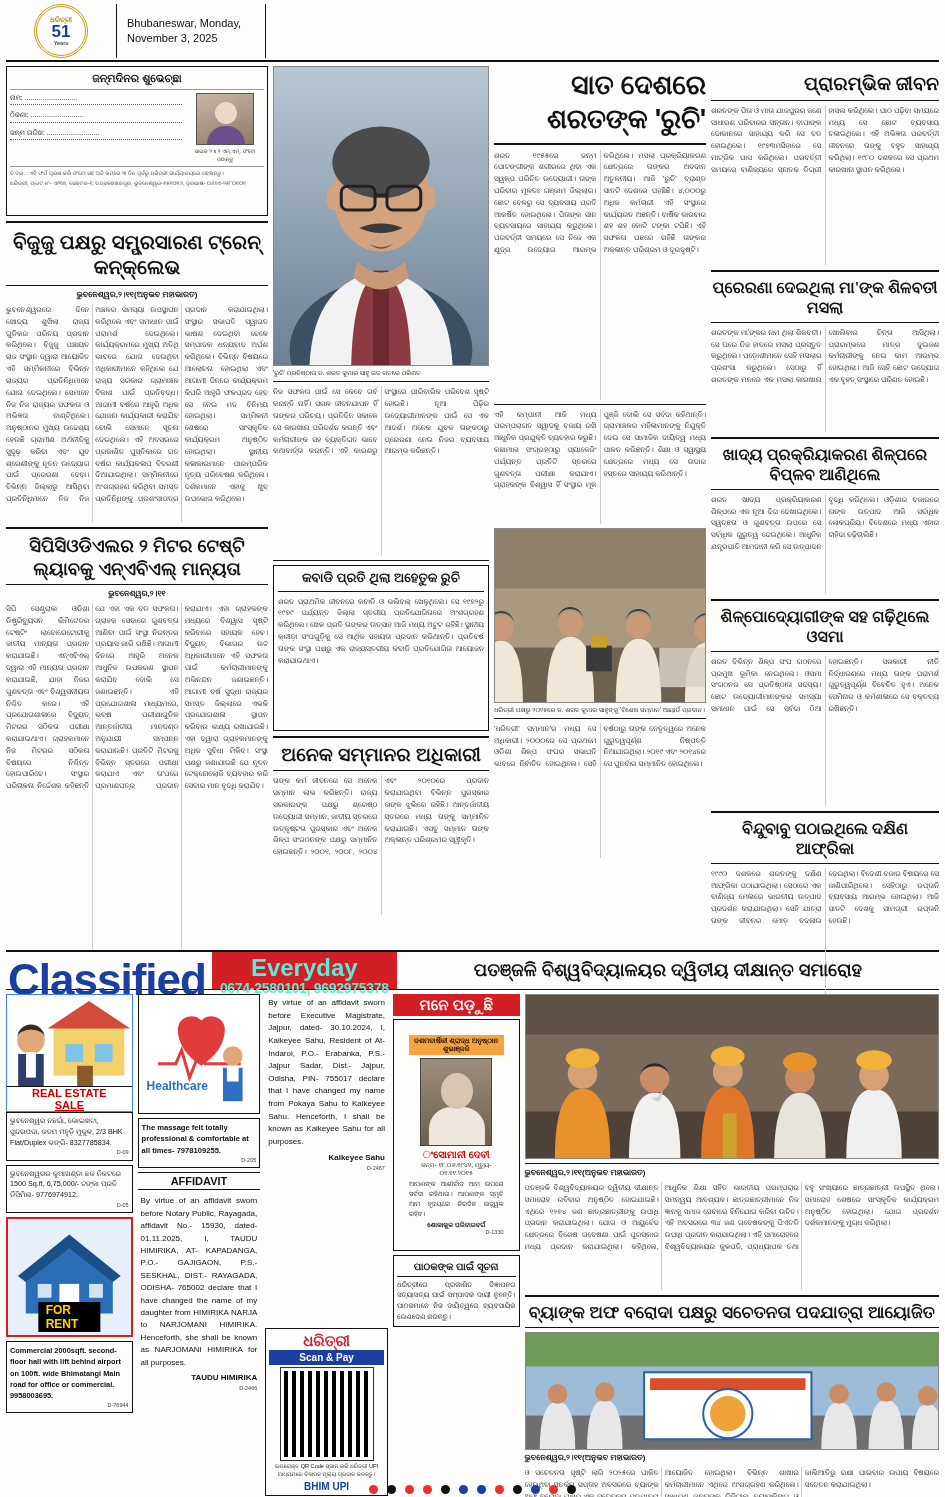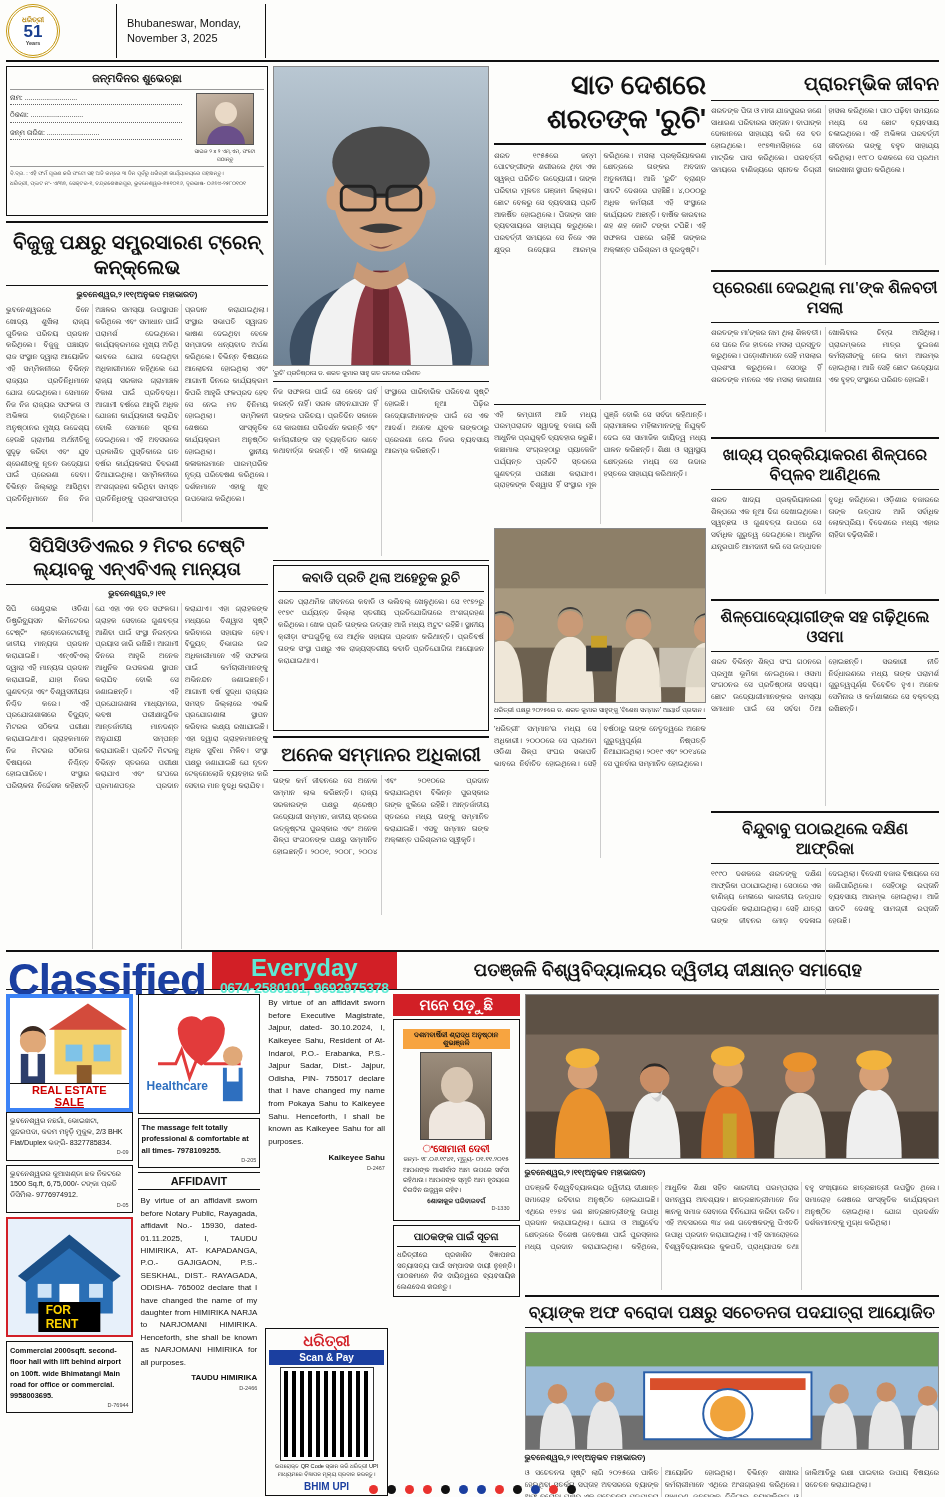--- a/index.html
+++ b/index.html
@@ -10,21 +10,21 @@
     background: #fdfdfb;
     font-family: "Liberation Sans", sans-serif;
     color: #111;
     position: relative;
     overflow: hidden;
   }
   .page { width:945px; height:1497px; position:relative; padding:4px 6px; }
 
   
   .masthead { display:flex; align-items:stretch; border-bottom:2px solid #111; padding-bottom:2px; height:58px; }
-  .logo-box { width:110px; display:flex; align-items:center; }
+  .logo-box { width:110px; display:flex; align-items:center; justify-content:center; }
   .logo-circle {
     width:54px; height:54px; border-radius:50%;
     border:3px double #c79a12; background:#fff;
     display:flex; flex-direction:column; align-items:center; justify-content:center;
     font-size:7px; line-height:1.05; color:#b8860b; font-weight:bold;
   }
   .logo-circle .big { font-size:17px; color:#1a3f8f; font-weight:bold; }
   .logo-circle .yrs { font-size:5.5px; color:#444; }
   .dateline { border-left:1px solid #111; border-right:1px solid #111; padding:8px 10px; font-size:11px; line-height:1.35; width:150px; display:flex; align-items:center; }
   .masthead-spacer { flex:1; }
@@ -85,39 +85,39 @@
   .lc { }
   .lc1 { width:128px; }
   .lc2 { width:124px; }
   .lc3 { width:124px; }
   .lc4 { width:128px; }
   .lc5 { width:419px; }
 
   .ad-box { border:1px solid #111; padding:3px; font-size:7px; line-height:1.5; margin-bottom:4px; }
   .ad-title { text-align:center; font-weight:bold; font-size:11px; margin:2px 0; }
   .ad-ref { font-size:5.5px; text-align:right; color:#444; }
-  .realestate { border:4px solid #3b82f6; height:118px; position:relative; overflow:hidden; background:#fff; }
+  .realestate { border:1px solid #3b82f6; height:118px; position:relative; overflow:hidden; background:#fff; }
   .re-label { position:absolute; bottom:0; left:0; right:0; background:#fff; text-align:center; font-size:11px; font-weight:bold; color:#c00; border-top:1px solid #111; }
   .re-label .sale { display:block; color:#c00; text-decoration:underline; }
   .forrent { border:2px solid #d21f26; height:120px; position:relative; background:#eaf2fb; margin-top:4px; }
   .fr-label { position:absolute; bottom:3px; left:50%; transform:translateX(-50%); background:#000; color:#ffd400; font-weight:bold; font-size:12px; padding:1px 7px; }
   .health-box { border:1px solid #111; height:120px; position:relative; background:#fff; }
 
   .qr { width:92px; height:92px; background:
       repeating-linear-gradient(90deg,#000 0 4px,#fff 4px 8px),
       repeating-linear-gradient(0deg,#000 0 4px,transparent 4px 8px);
     margin:3px auto; border:3px solid #fff; outline:1px solid #333; }
   .dhariti-logo { text-align:center; font-size:15px; font-weight:bold; color:#d21f26; }
 
   .photo-group { height:180px; background:linear-gradient(#b9a98f,#8d7f68); position:relative; overflow:hidden; }
   .photo-rally { height:150px; background:linear-gradient(#9ab8d8,#5d7f9e); position:relative; overflow:hidden; }
 
   .bottom-dots { position:absolute; left:0; right:0; bottom:2px; height:11px; display:flex; align-items:center; justify-content:center; gap:9px; }
   .bottom-dots i { width:9px; height:9px; border-radius:50%; display:block; }
-  .memorial { border:1px solid #111; padding:9px; text-align:center; }
+  .memorial { border:1px solid #111; padding:15px; text-align:center; }
   .mem-photo { width:72px; height:88px; margin:3px auto; background:linear-gradient(#9c8d7c,#6d6052); border:1px solid #444; position:relative; overflow:hidden; }
   .mem-photo:after { content:""; position:absolute; left:20px; top:14px; width:32px; height:36px; border-radius:50%; background:#d8c6b2; }
   .mem-photo:before { content:""; position:absolute; left:8px; top:48px; width:56px; height:40px; border-radius:22px 22px 0 0; background:#efe7df; }
   .mem-name { font-size:10px; font-weight:bold; color:#c00; margin-top:2px; }
   .orange-band { background:#f7a440; color:#111; font-weight:bold; font-size:10px; text-align:center; padding:2px; }
   .red-band { background:#d21f26; color:#fff; font-weight:bold; font-size:15px; text-align:center; padding:2px; }
   .blue-band { background:#1b3fa0; color:#fff; font-weight:bold; font-size:10px; text-align:center; padding:2px; }
 </style>
 </head>
 <body>

